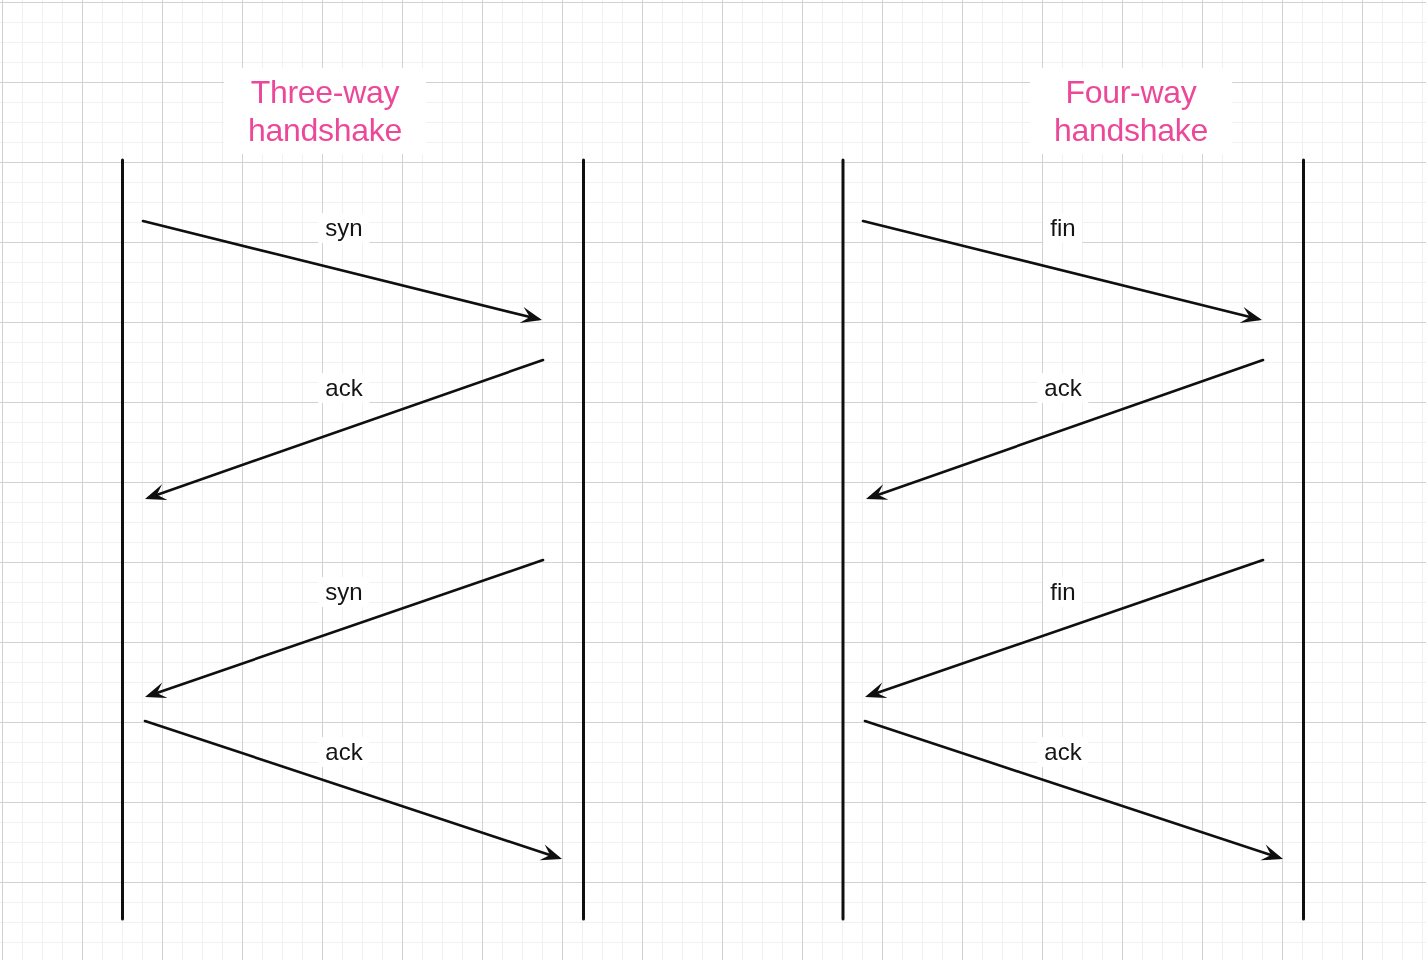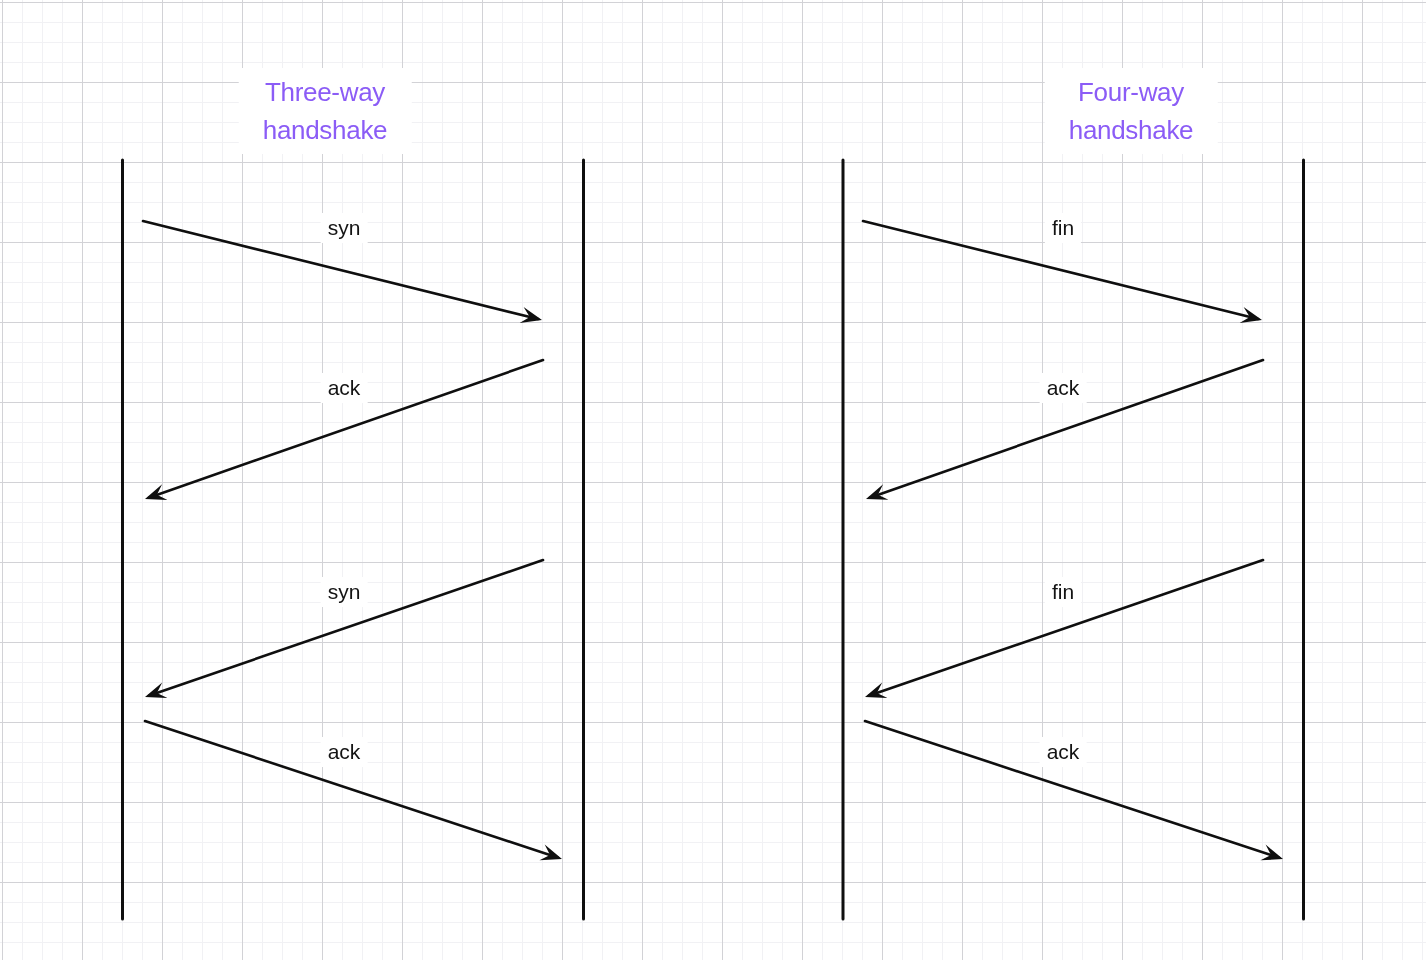--- a/index.html
+++ b/index.html
@@ -31,35 +31,35 @@
     width: 1426px;
     height: 960px;
     display: block;
   }
 
   .diagram-title {
     position: absolute;
     transform: translateX(-50%);
     background: #ffffff;
     padding: 5px 24px;
-    color: #8b5cf6;
-    font-size: 26px;
+    color: #ec4899;
+    font-size: 32px;
     line-height: 38px;
     letter-spacing: -0.3px;
     text-align: center;
     white-space: pre-line;
   }
 
   .message-label {
     position: absolute;
     transform: translate(-50%, -50%);
     background: #ffffff;
     padding: 3px 7px;
     color: #141414;
-    font-size: 21px;
+    font-size: 24px;
     line-height: 24px;
     white-space: nowrap;
   }
 </style>
 </head>
 <body>
 
 <div class="canvas" id="canvas">
   <svg class="diagram-layer" id="diagram-svg" viewBox="0 0 1426 960" xmlns="http://www.w3.org/2000/svg">
       <line x1="122.5" y1="160" x2="122.5" y2="919" stroke="#0f0f0f" stroke-width="3" stroke-linecap="round"></line>

